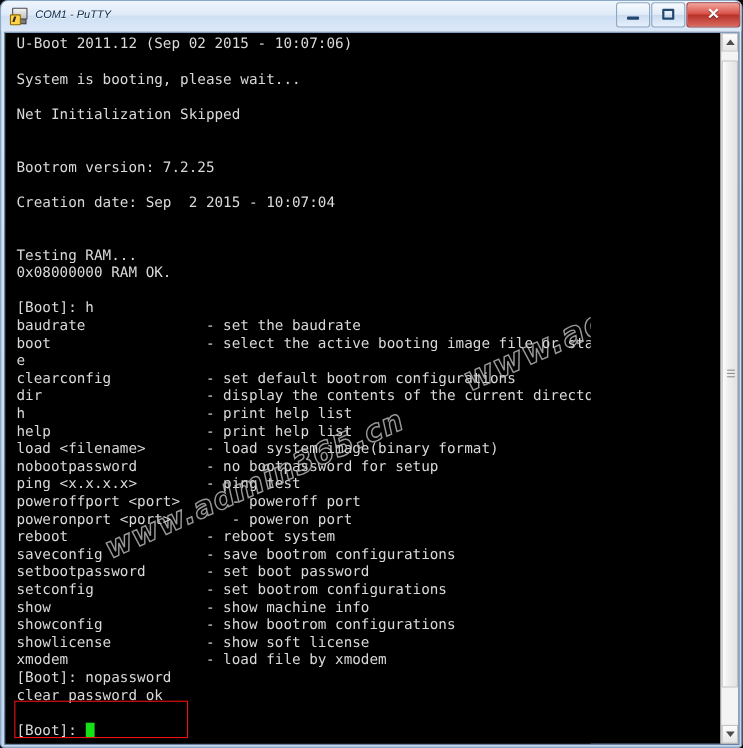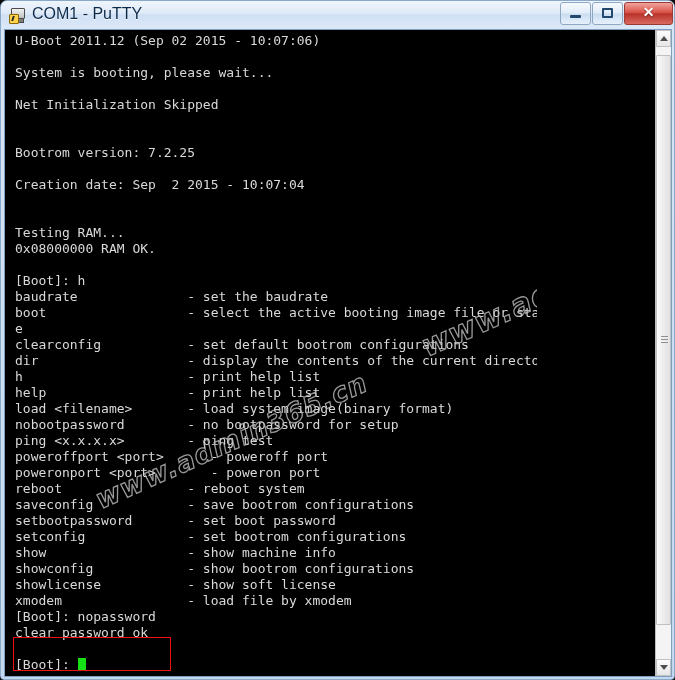--- a/index.html
+++ b/index.html
@@ -73,24 +73,25 @@
   .app-icon .badge::after {
     content: "";
     position: absolute;
     left: 2px; top: 1px;
     width: 2px; height: 5px;
     background: #2b2b2b;
     transform: skewX(-18deg);
   }
   .title-text {
     font-family: "Liberation Sans", sans-serif;
-    font-size: 16px;
+    font-size: 10px;
     color: #0b2a4a;
     white-space: nowrap;
     text-shadow: 0 1px 0 rgba(255,255,255,0.85);
+    font-style: italic;
   }
 
   .winbtns {
     position: absolute;
     right: 3px; top: 1px;
     display: flex;
     gap: 1px;
   }
   .wbtn {
     width: 29px; height: 21px;

